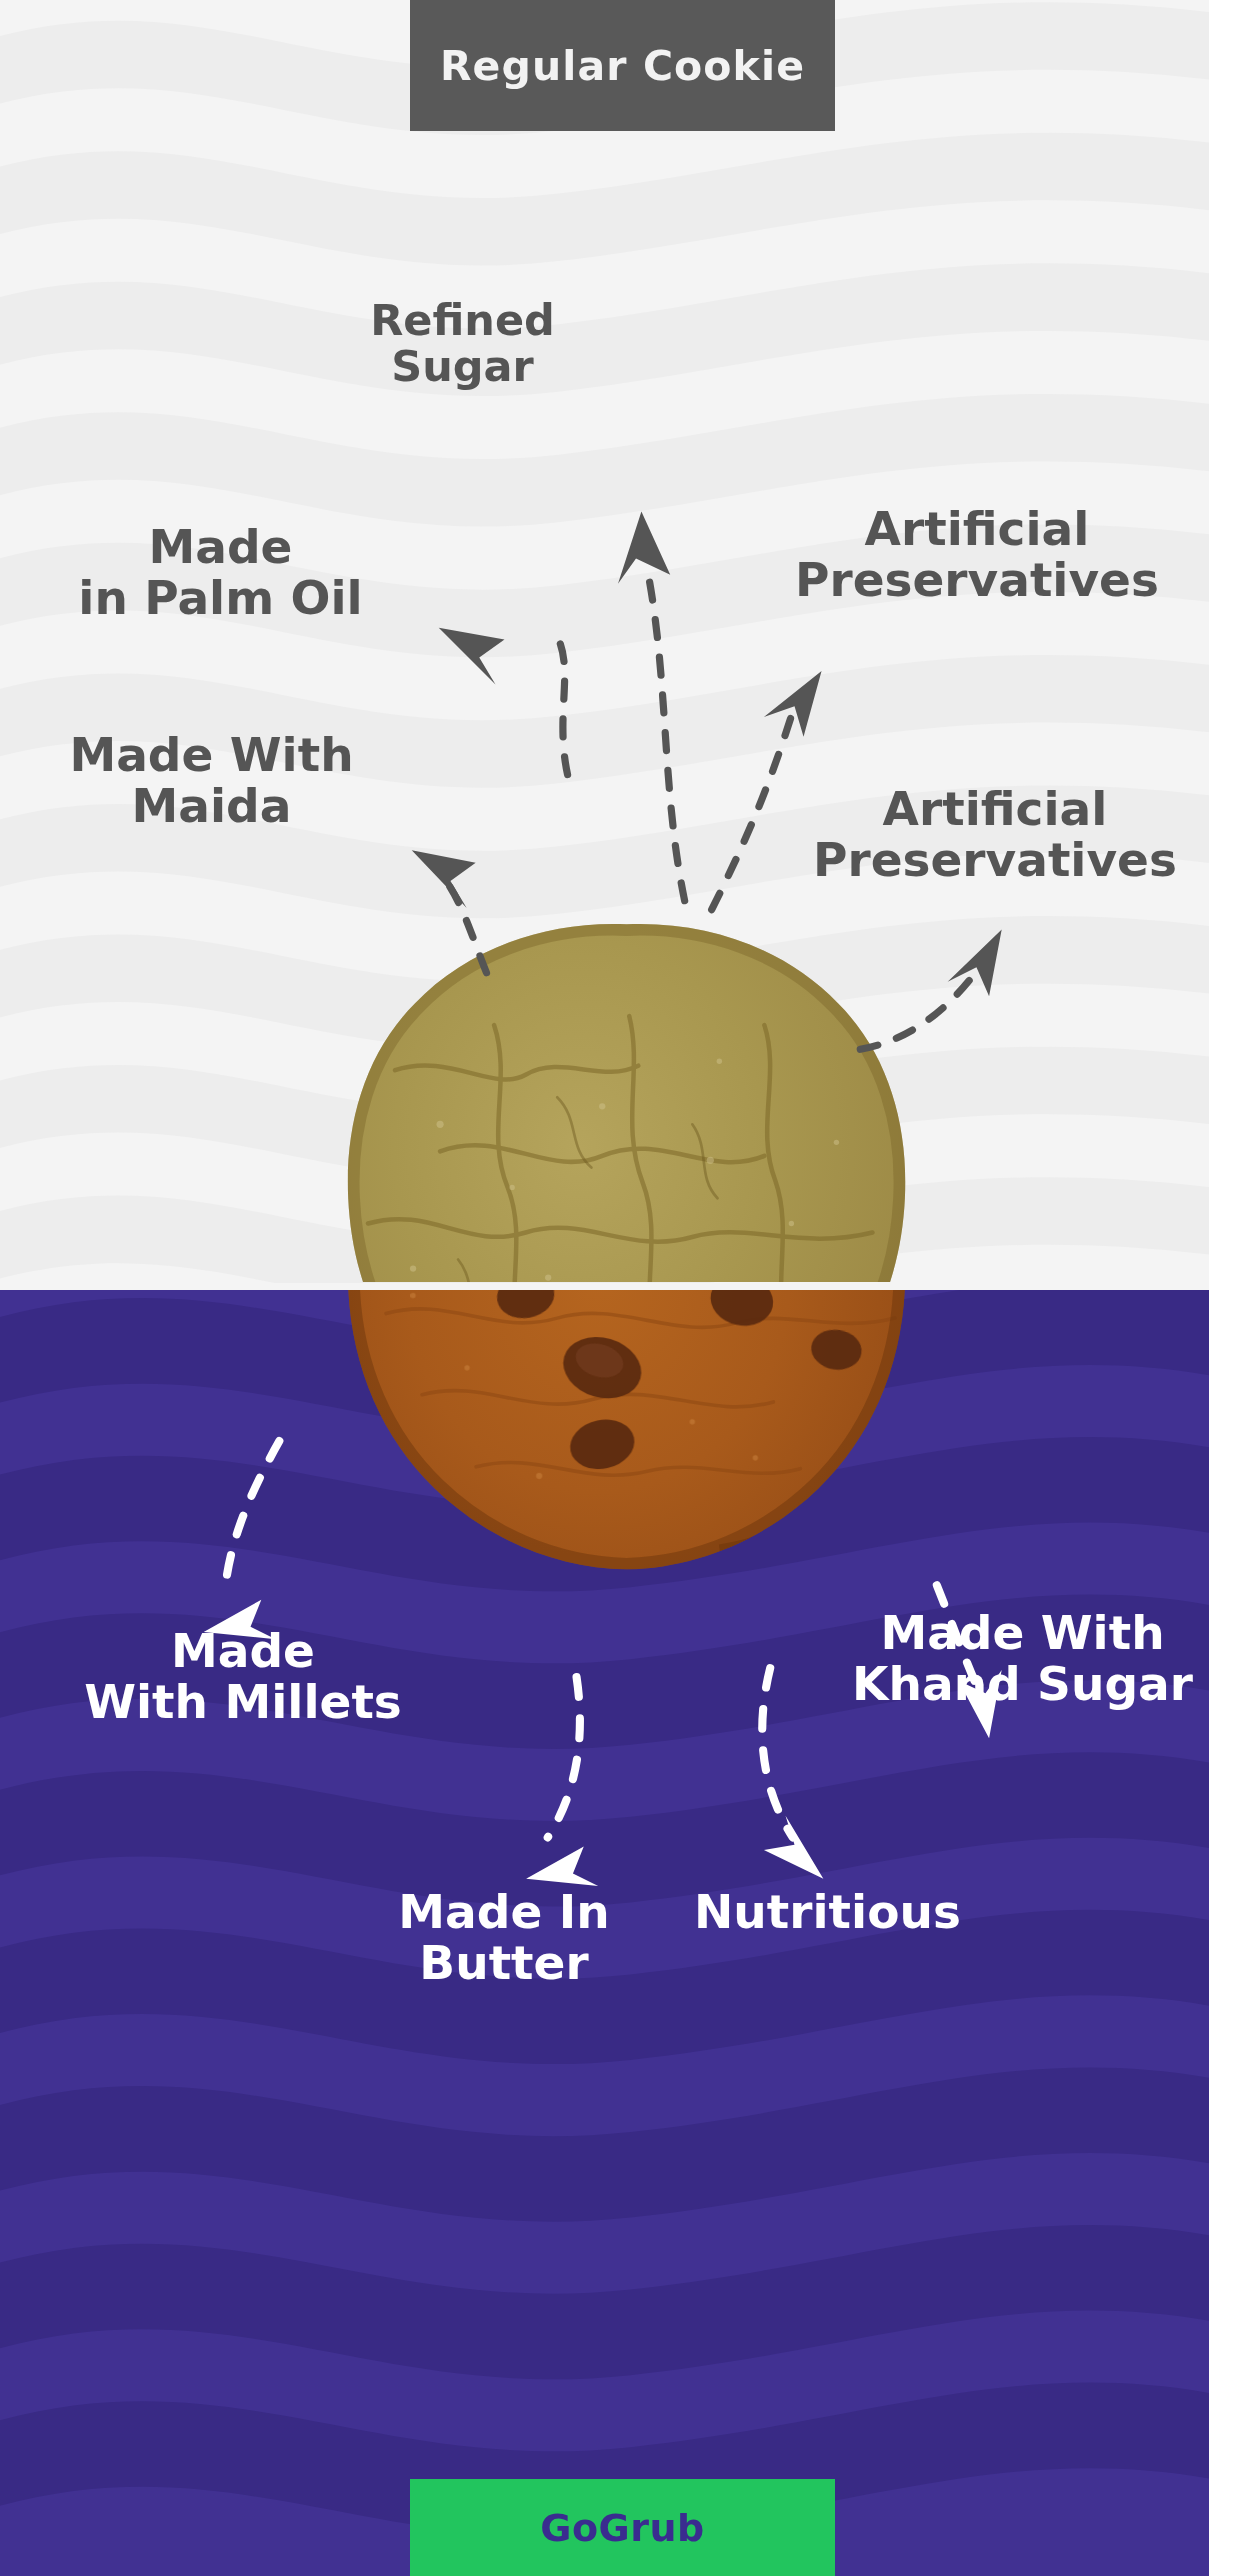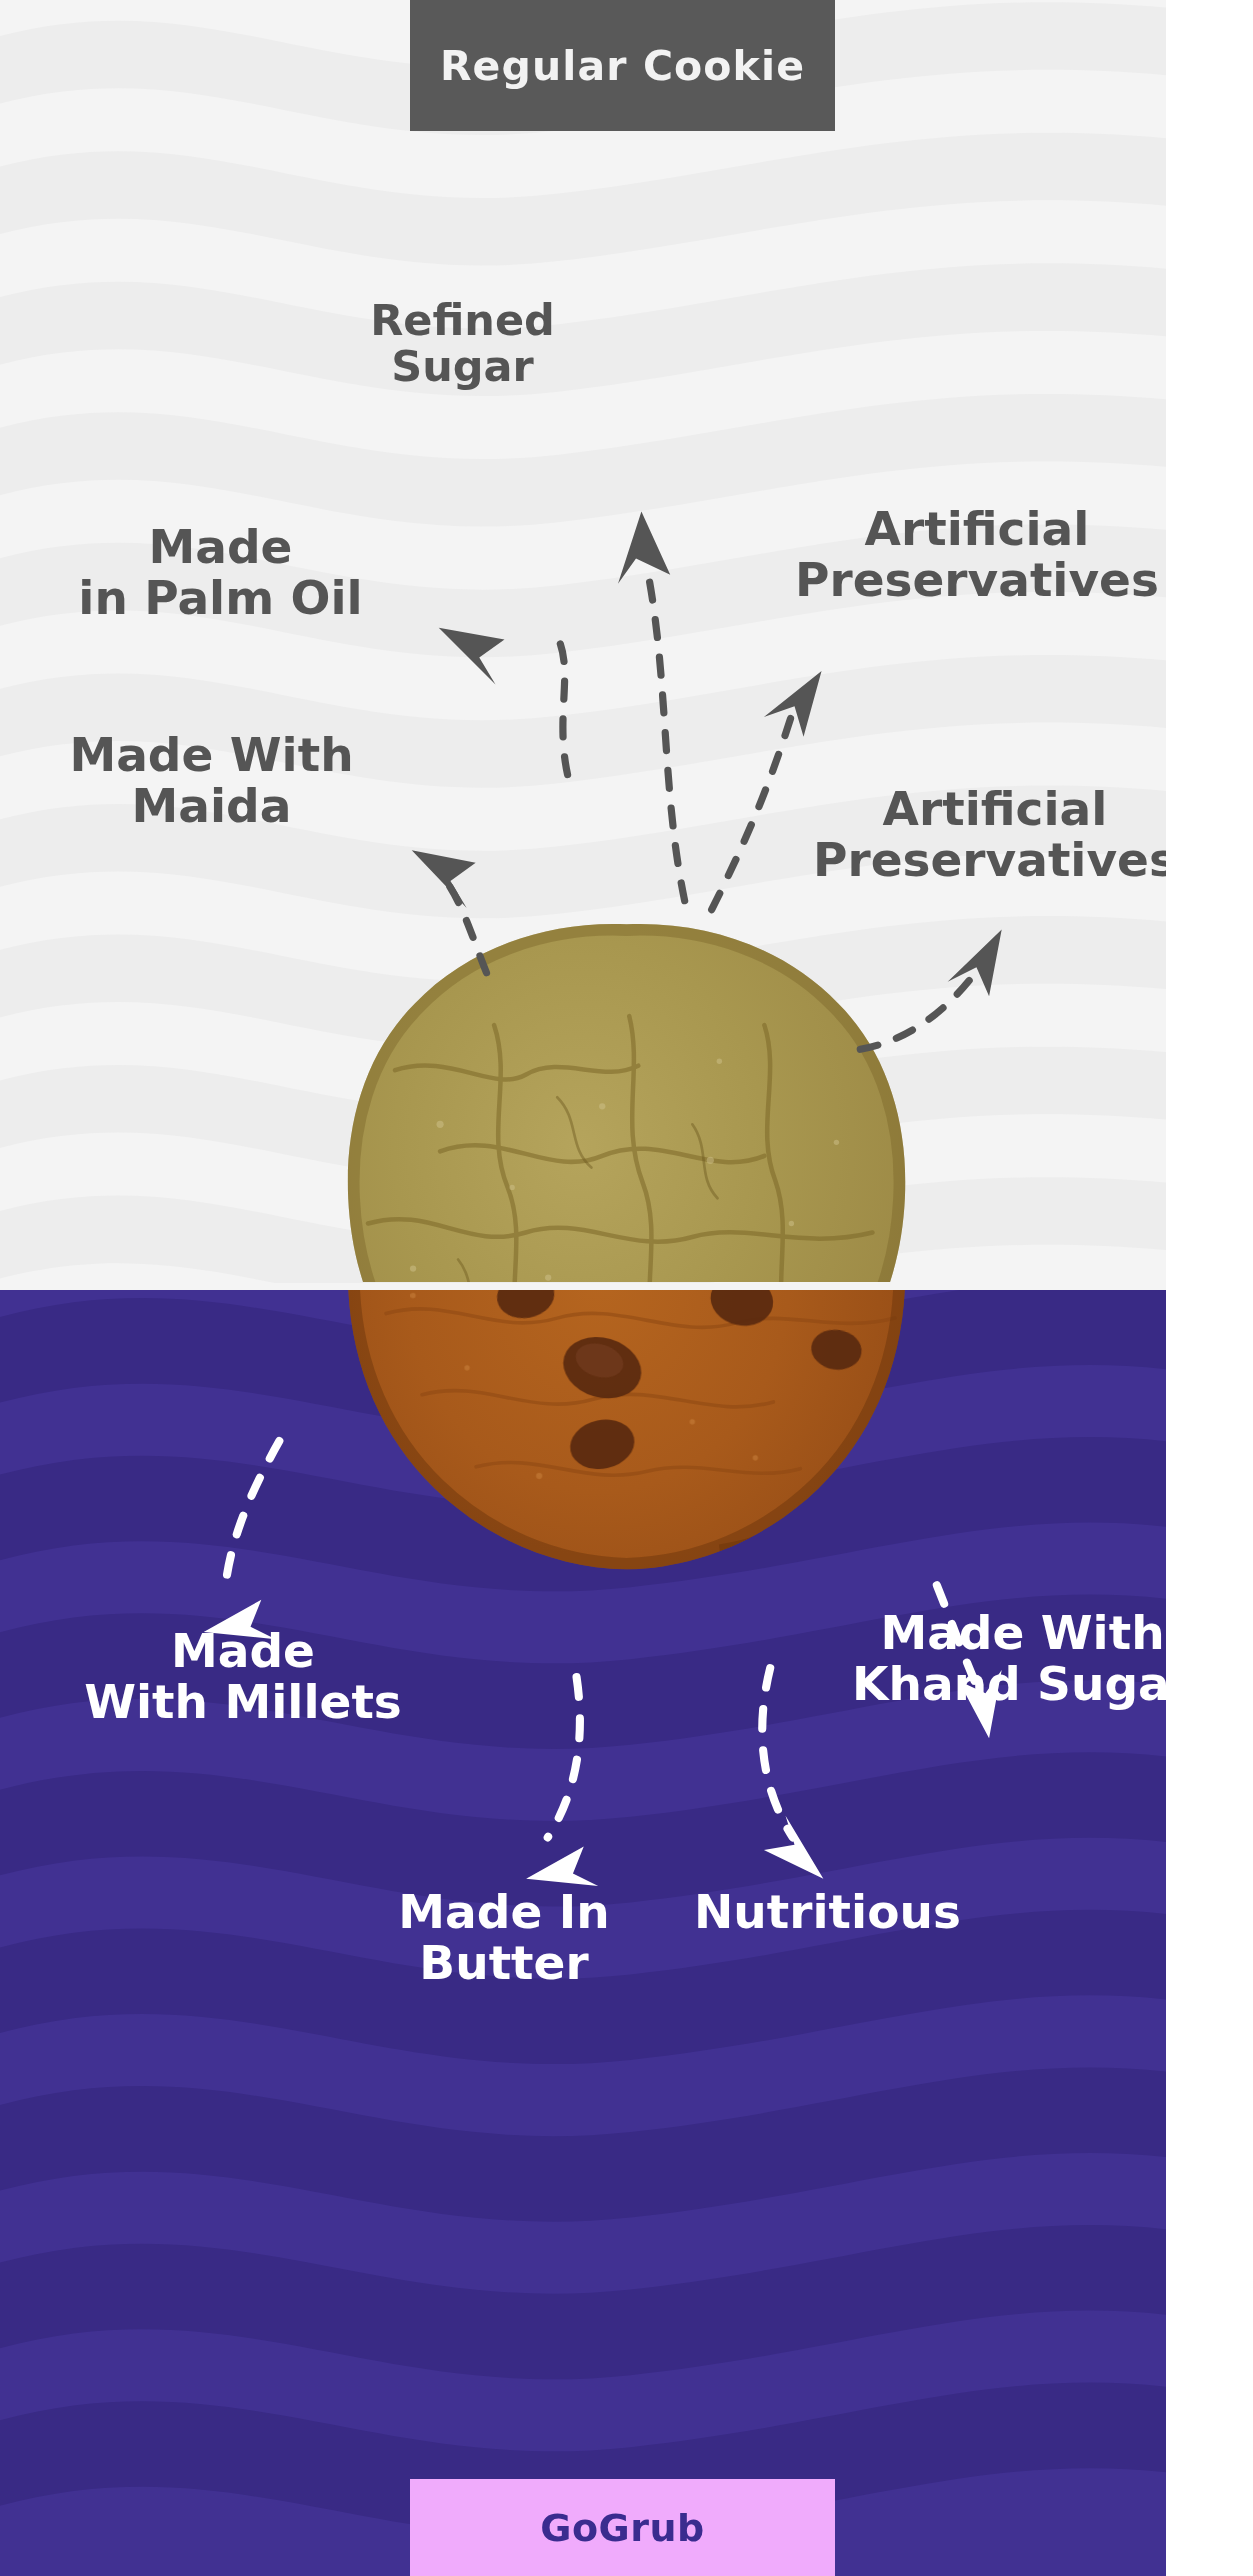--- a/index.html
+++ b/index.html
@@ -10,20 +10,21 @@
   body {
     font-family: "DejaVu Sans", "Liberation Sans", sans-serif;
   }
 
   #poster {
     position: relative;
     width: 1166px;
     height: 2576px;
     overflow: hidden;
     background: #f4f4f4;
+    padding-left: 43px;
   }
 
   
   .section-top {
     position: absolute;
     left: 0;
     top: 0;
     width: 1254px;
     height: 1283px;
     background: #f4f4f4;
@@ -126,21 +127,21 @@
     pointer-events: none;
   }
 
   
   .footer-logo {
     position: absolute;
     left: 410px;
     top: 2479px;
     width: 425px;
     height: 97px;
-    background: #f0abfc;
+    background: #22c55e;
     display: flex;
     align-items: center;
     justify-content: center;
     z-index: 40;
   }
   .footer-logo .logo-text {
     color: #3a2c8f;
     font-size: 38px;
     font-weight: 700;
     letter-spacing: 0.5px;

